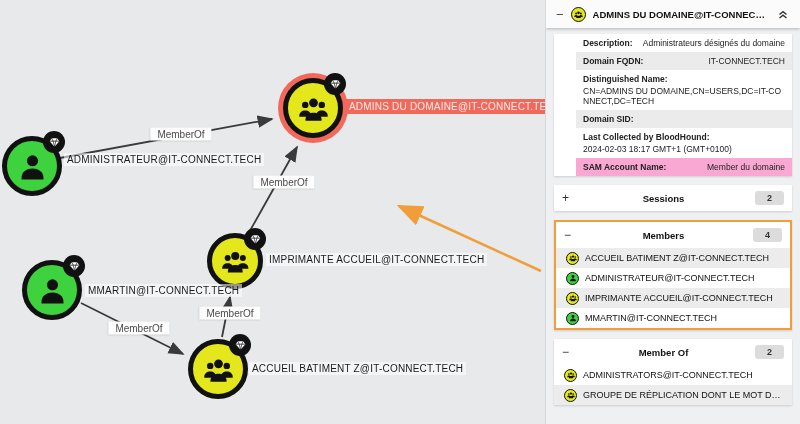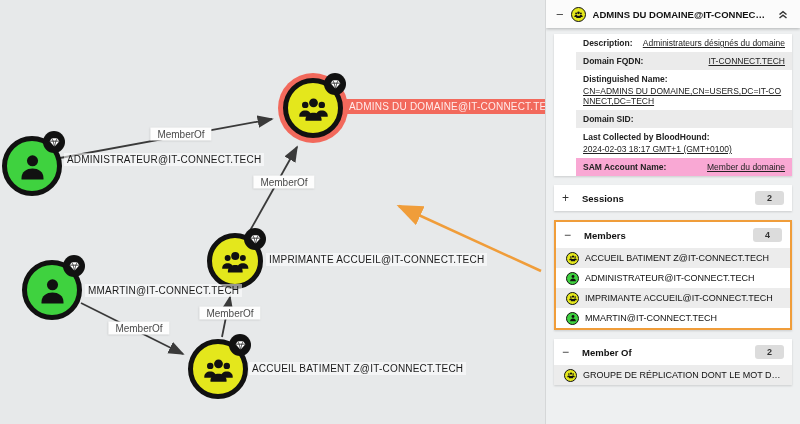--- a/index.html
+++ b/index.html
@@ -40,28 +40,28 @@
   .hdr-node-icon svg { width:9px; height:9px; }
   .sb-title { font-size:9.5px; font-weight:bold; color:#111; white-space:nowrap; overflow:hidden;
     text-overflow:ellipsis; flex:1; }
   .chevrons { width:14px; height:14px; flex:0 0 14px; cursor:pointer; }
 
   .sb-body { padding:6px 8px 0 8px; }
   .card { background:#fff; box-shadow:0 1px 2px rgba(0,0,0,.15); }
   .frow { display:flex; justify-content:space-between; gap:6px; padding:4px 7px; font-size:8.5px; color:#222;margin-left:22px; }
   .frow:nth-child(even) { background:#ebebeb; }
   .frow .fl { font-weight:bold; white-space:nowrap; }
-  .frow .fv { text-align:right;text-decoration:underline; }
+  .frow .fv { text-align:right; }
   .frow.stacked { display:block; }
   .frow.stacked .fv { text-align:left; margin-top:2px; word-break:break-all; }
 
   .section { margin-top:9px; background:#fff; box-shadow:0 1px 2px rgba(0,0,0,.15); }
   .sec-head { display:flex; align-items:center; padding:6px 8px; gap:10px; cursor:pointer; }
   .sec-toggle { font-size:12px; color:#333; width:10px; }
-  .sec-label { font-size:9.5px; font-weight:bold; color:#111; flex:1; }
+  .sec-label { font-size:9.5px; font-weight:bold; color:#111; flex:1;text-align:center; }
   .count-badge { background:#dcdcdc; border-radius:3px; font-size:9px; font-weight:bold;
     color:#333; padding:2px 12px; }
   .section.highlight { border:2px solid #f09d3a; }
   .m-row { display:flex; align-items:center; gap:6px; padding:3.5px 8px 3.5px 10px; font-size:9px; color:#111; white-space:nowrap; overflow:hidden; }
   .m-row:nth-child(odd) { background:#ececec; }
   .mini-node { width:13px; height:13px; border-radius:50%; flex:0 0 13px; border:1.5px solid #111;
     display:flex; align-items:center; justify-content:center; }
   .mini-node.group { background:#e4e71c; }
   .mini-node.user  { background:#3fd23f; }
   .mini-node svg { width:8px; height:8px; }
@@ -266,20 +266,28 @@
         </div>
       </div>
 
       <div class="section">
         <div class="sec-head">
           <span class="sec-toggle">−</span>
           <span class="sec-label">Member Of</span>
           <span class="count-badge">2</span>
         </div>
         <div>
+          <div class="m-row" style="background:#fff">
+            <span class="mini-node group">
+                <svg viewBox="0 0 24 24">
+                  <use href="#icon-group"></use>
+                </svg>
+              </span>
+            <span class="m-label">ADMINISTRATORS@IT-CONNECT.TECH</span>
+          </div>
           <div class="m-row" style="background:#ececec">
             <span class="mini-node group">
                 <svg viewBox="0 0 24 24">
                   <use href="#icon-group"></use>
                 </svg>
               </span>
             <span class="m-label">GROUPE DE RÉPLICATION DONT LE MOT DE ...</span>
           </div>
         </div>
       </div>

